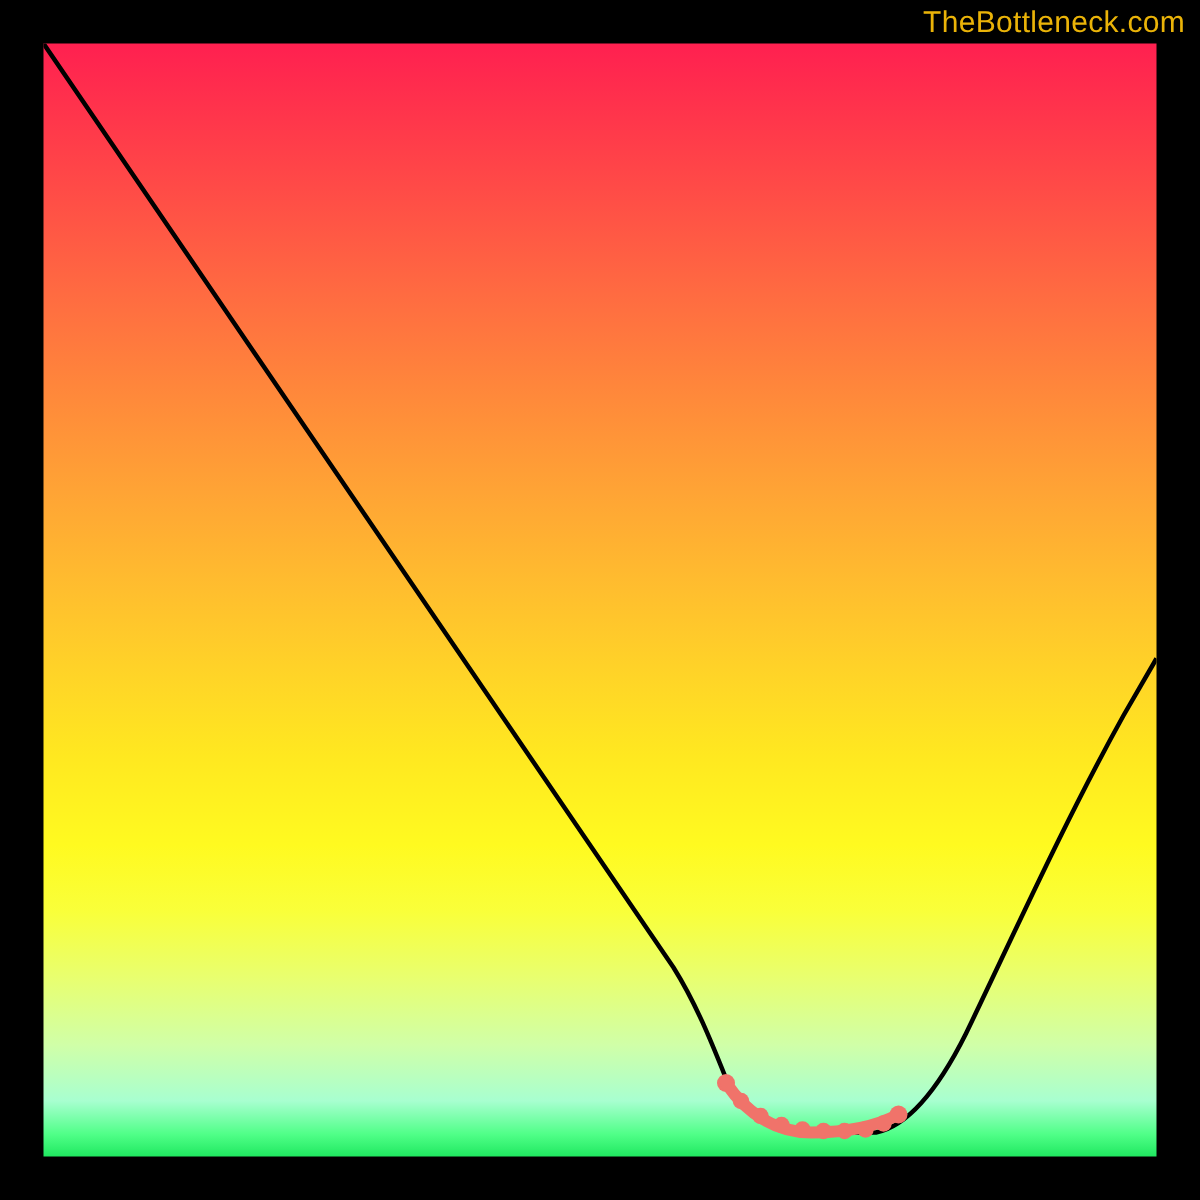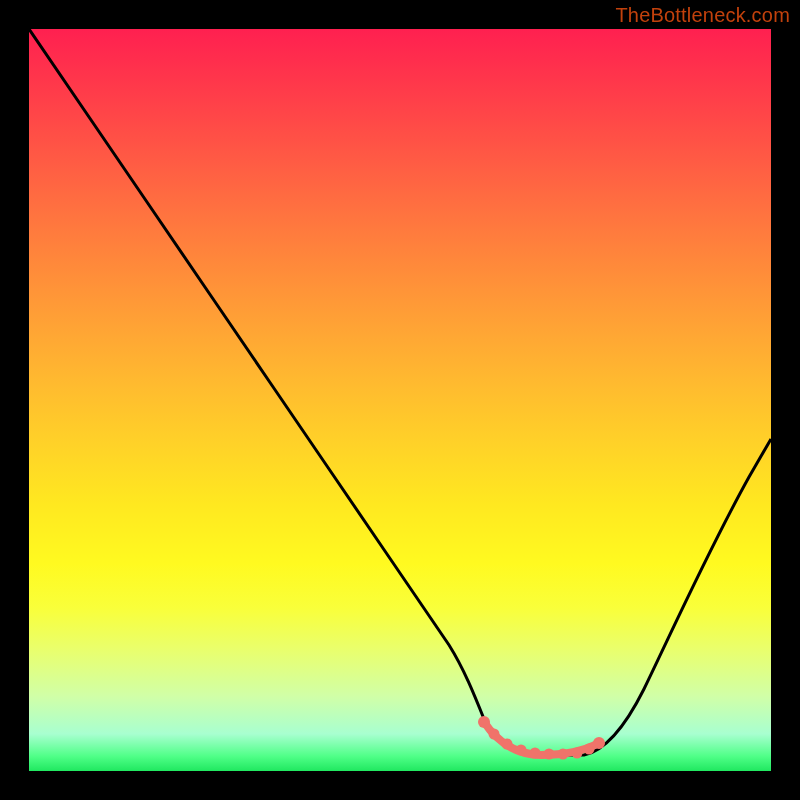--- a/index.html
+++ b/index.html
@@ -46,21 +46,21 @@
     position: absolute;
     left: 0;
     top: 0;
     width: 742px;
     height: 742px;
   }
   .attribution {
     position: absolute;
     top: 4px;
     right: 10px;
-    color: #c2410c;
+    color: #eab308;
     font-size: 20px;
     font-weight: 500;
     letter-spacing: 0.2px;
   }
 </style>
 </head>
 <body>
 
 <div class="canvas">
 

